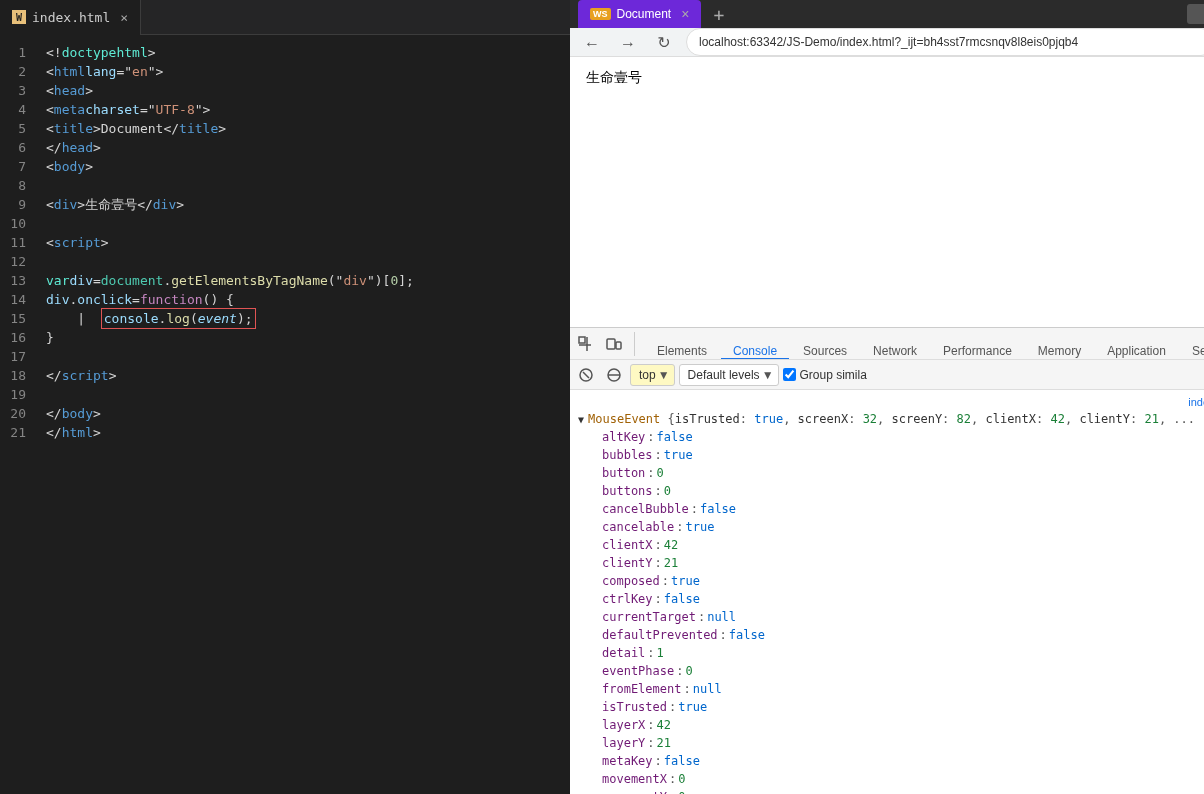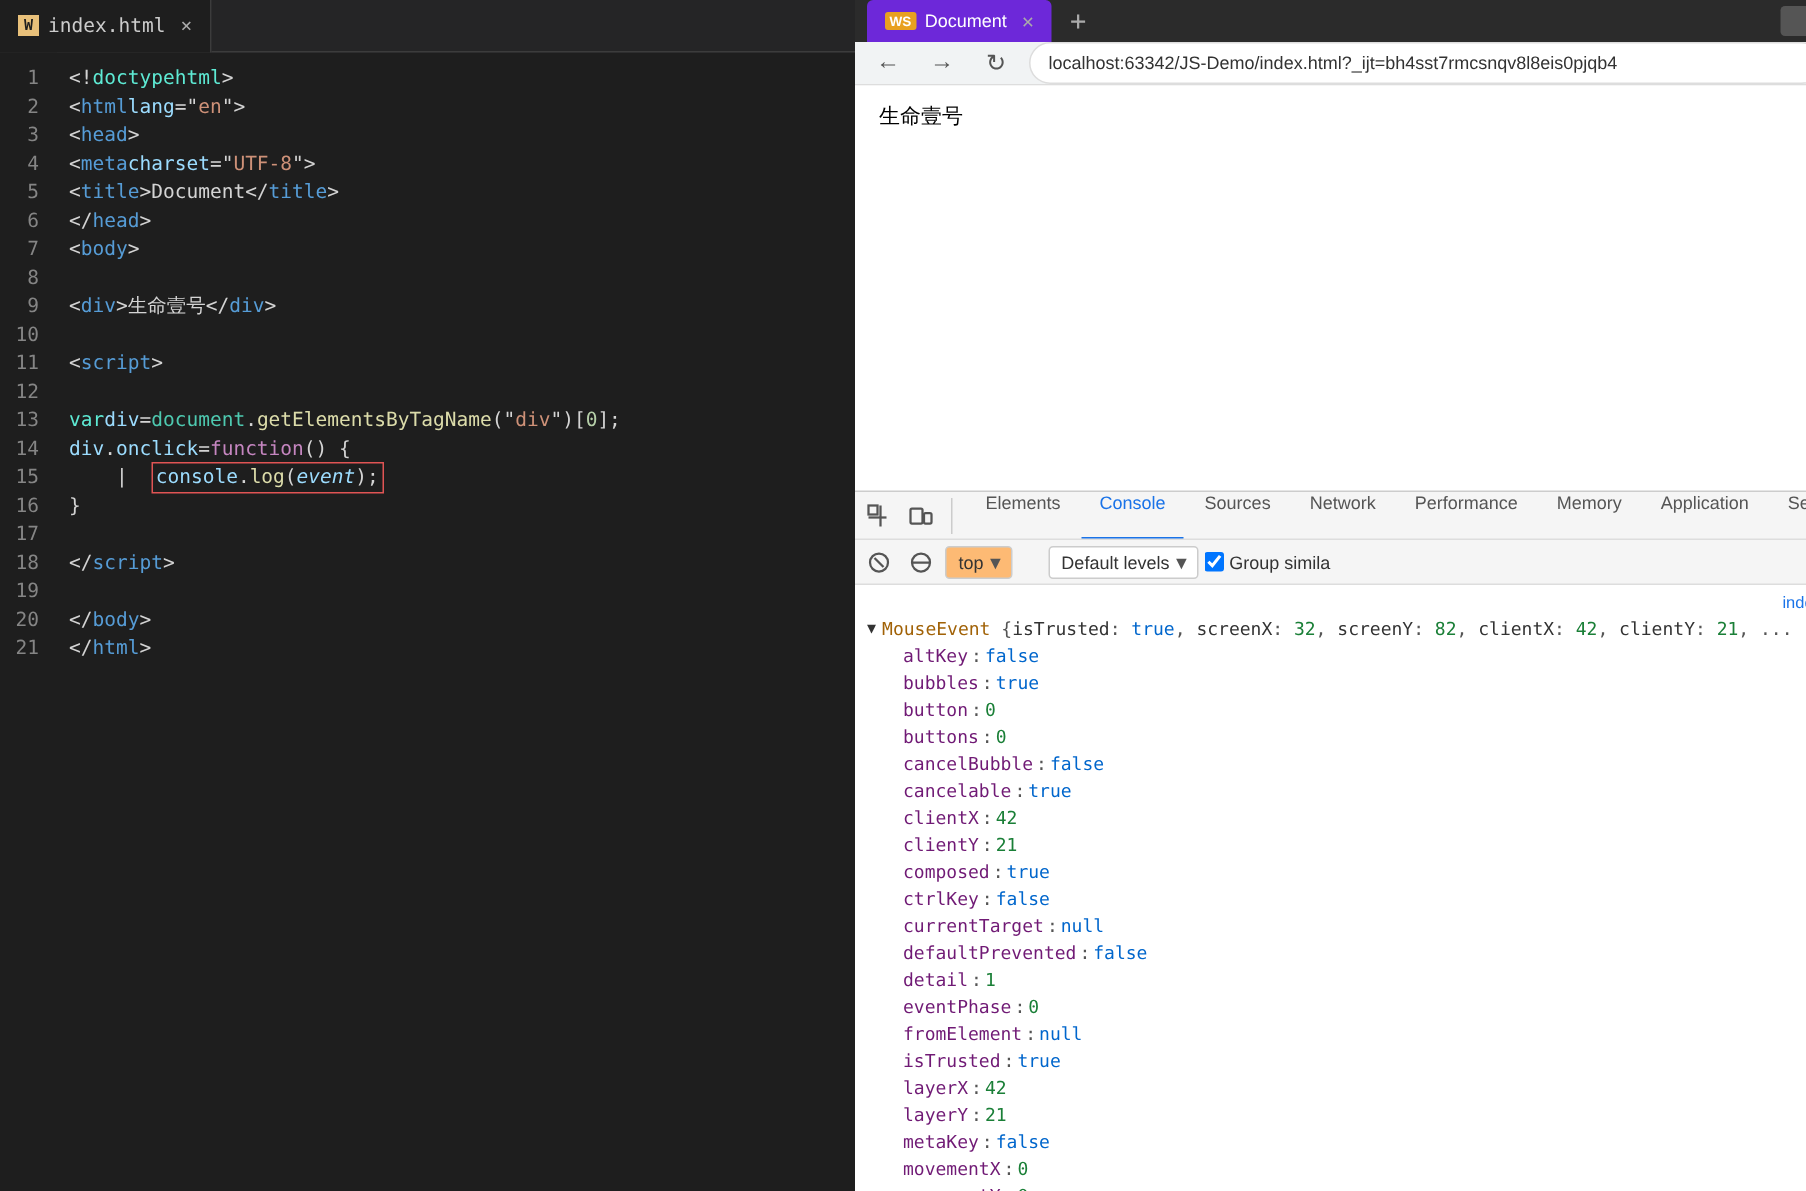--- a/index.html
+++ b/index.html
@@ -245,21 +245,21 @@
       cursor: pointer;
       border-radius: 3px;
       color: #555;
       font-size: 14px;
     }
 
     .devtools-tab {
       padding: 0 12px;
       height: 32px;
       display: flex;
-      align-items: flex-start;
+      align-items: flex-end;
       cursor: pointer;
       font-size: 12px;
       color: #555;
       border-bottom: 2px solid transparent;
       font-family: Arial, sans-serif;
       white-space: nowrap;
     }
 
     .devtools-tab.active {
       color: #1a73e8;
@@ -284,21 +284,21 @@
       justify-content: center;
       cursor: pointer;
       border-radius: 3px;
       color: #555;
       font-size: 12px;
     }
 
     .top-select {
       display: flex;
       align-items: center;
-      background: #fdba74;
+      background: #fef9c3;
       border: 1px solid #ccc;
       border-radius: 3px;
       padding: 0 4px 0 8px;
       height: 22px;
       font-size: 12px;
       color: #333;
       cursor: pointer;
       gap: 2px;
       font-family: Arial, sans-serif;
     }
@@ -322,21 +322,20 @@
       background: #fff;
       border: 1px solid #ccc;
       border-radius: 3px;
       padding: 0 4px 0 8px;
       font-size: 12px;
       color: #333;
       cursor: pointer;
       gap: 2px;
       white-space: nowrap;
       font-family: Arial, sans-serif;
-      margin-left: 20px;
     }
 
     .group-similar {
       display: flex;
       align-items: center;
       gap: 4px;
       font-size: 12px;
       color: #333;
       white-space: nowrap;
       font-family: Arial, sans-serif;

